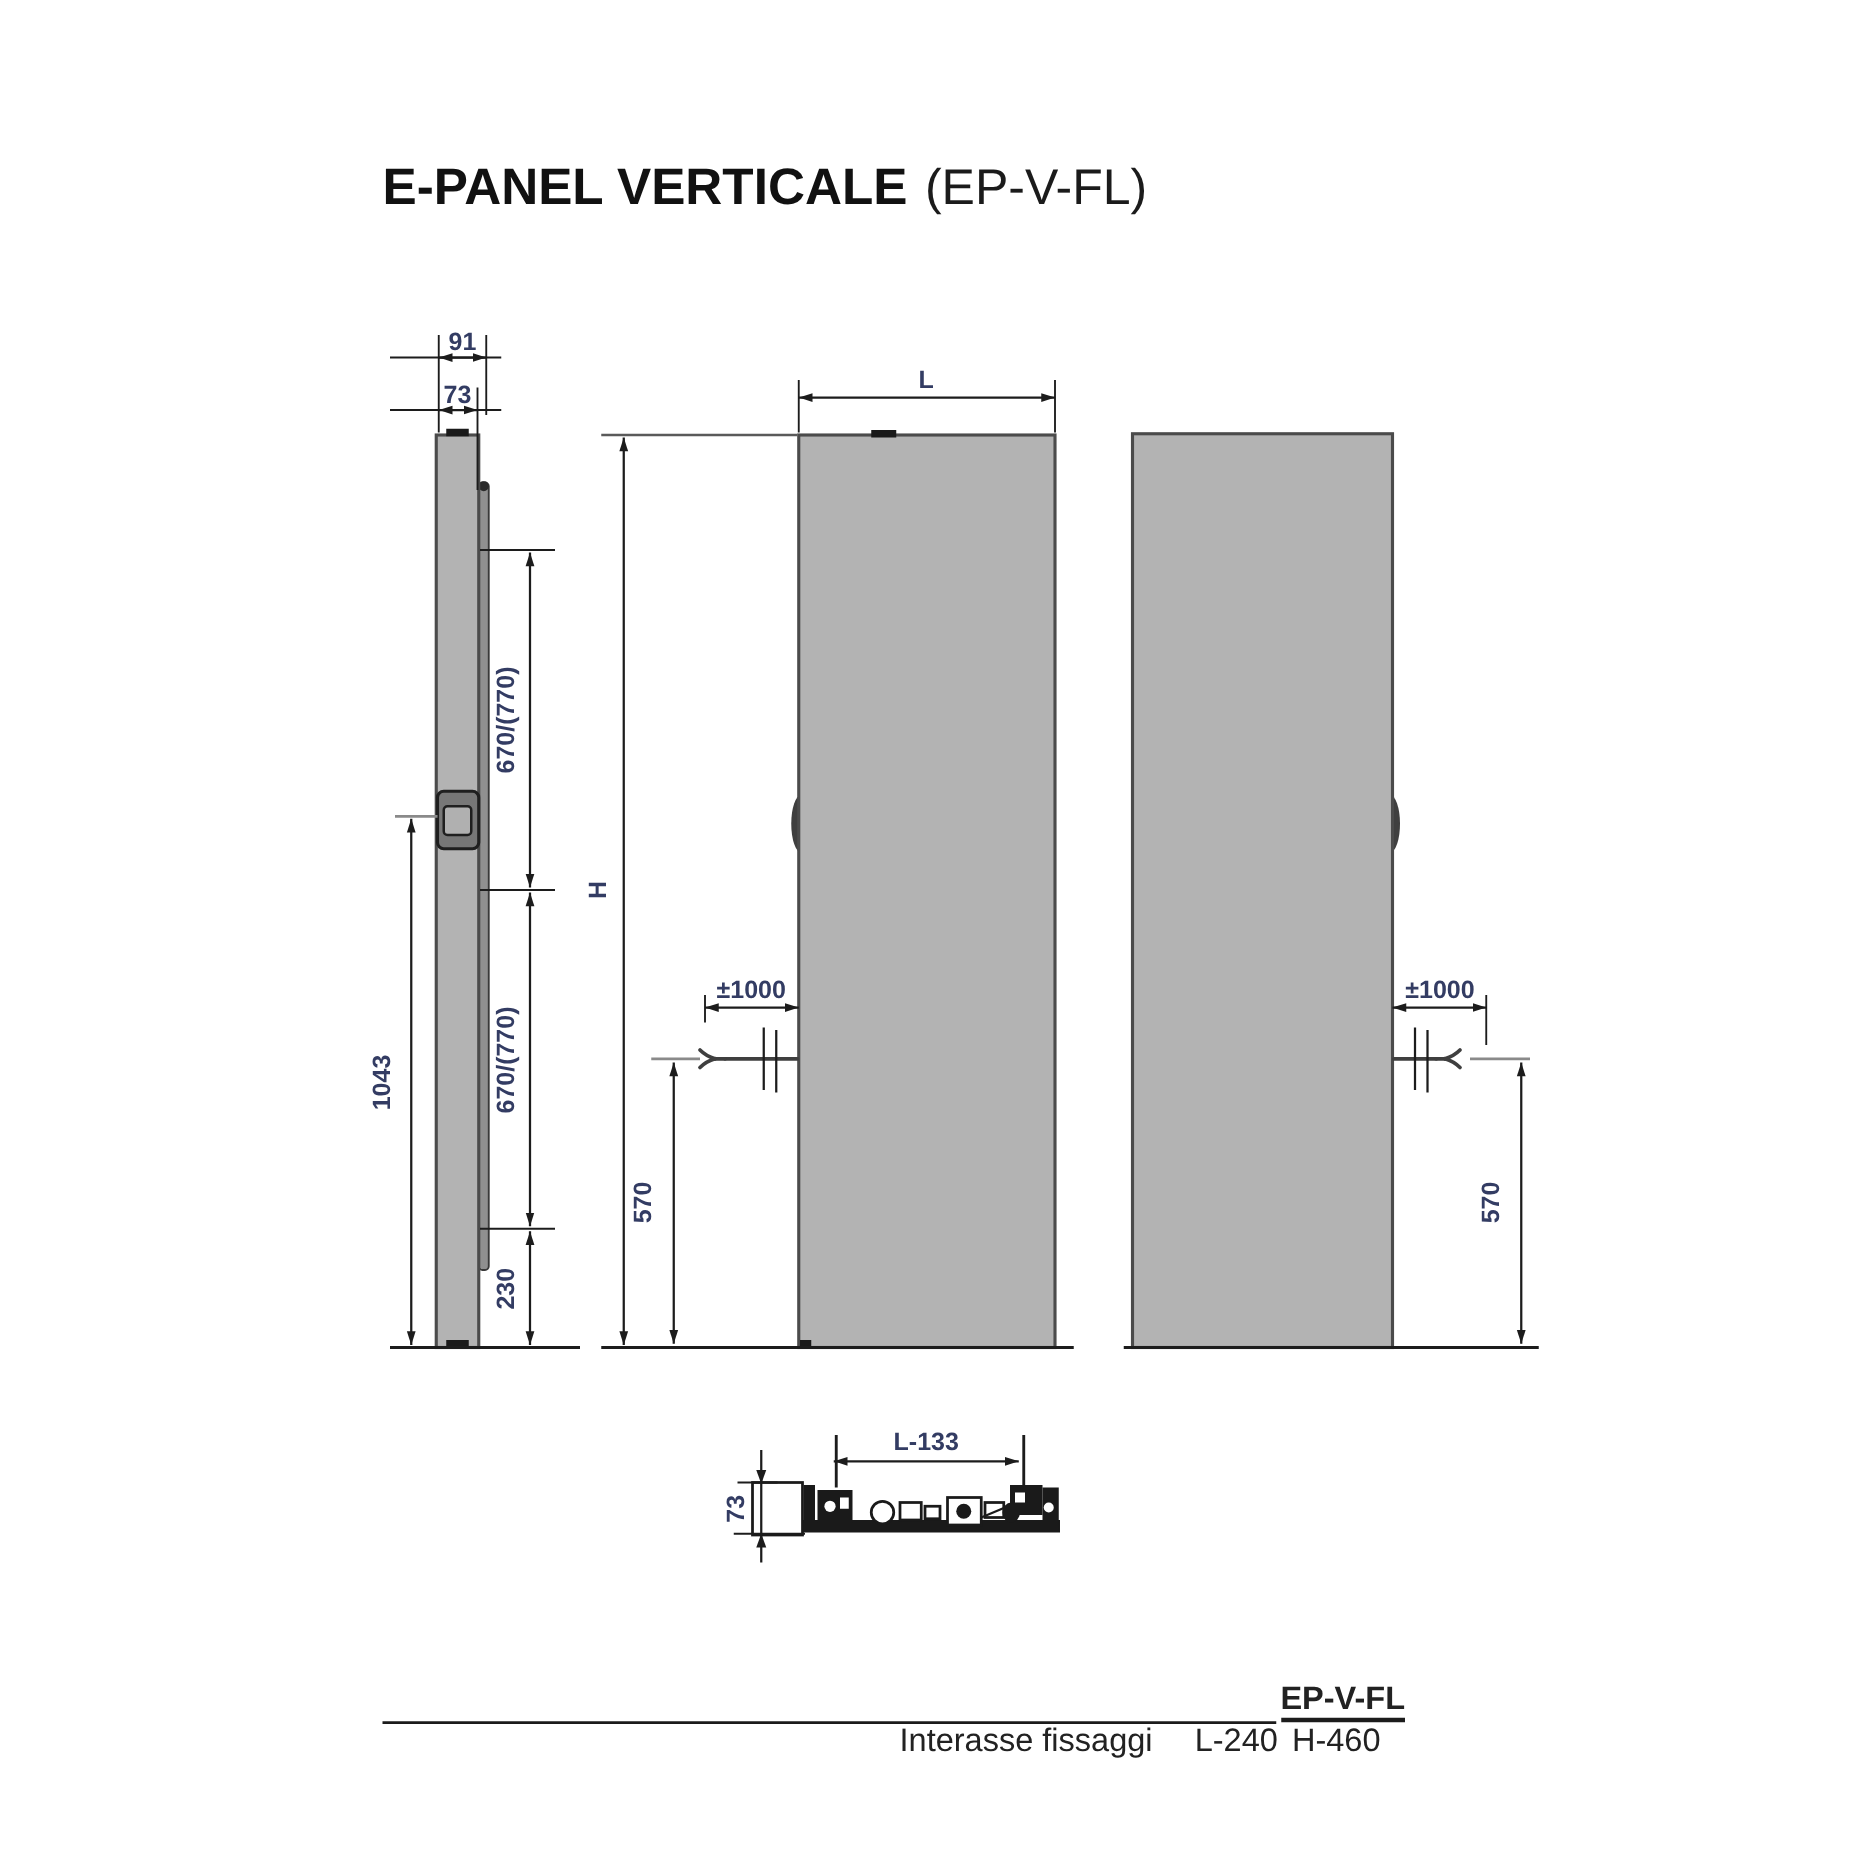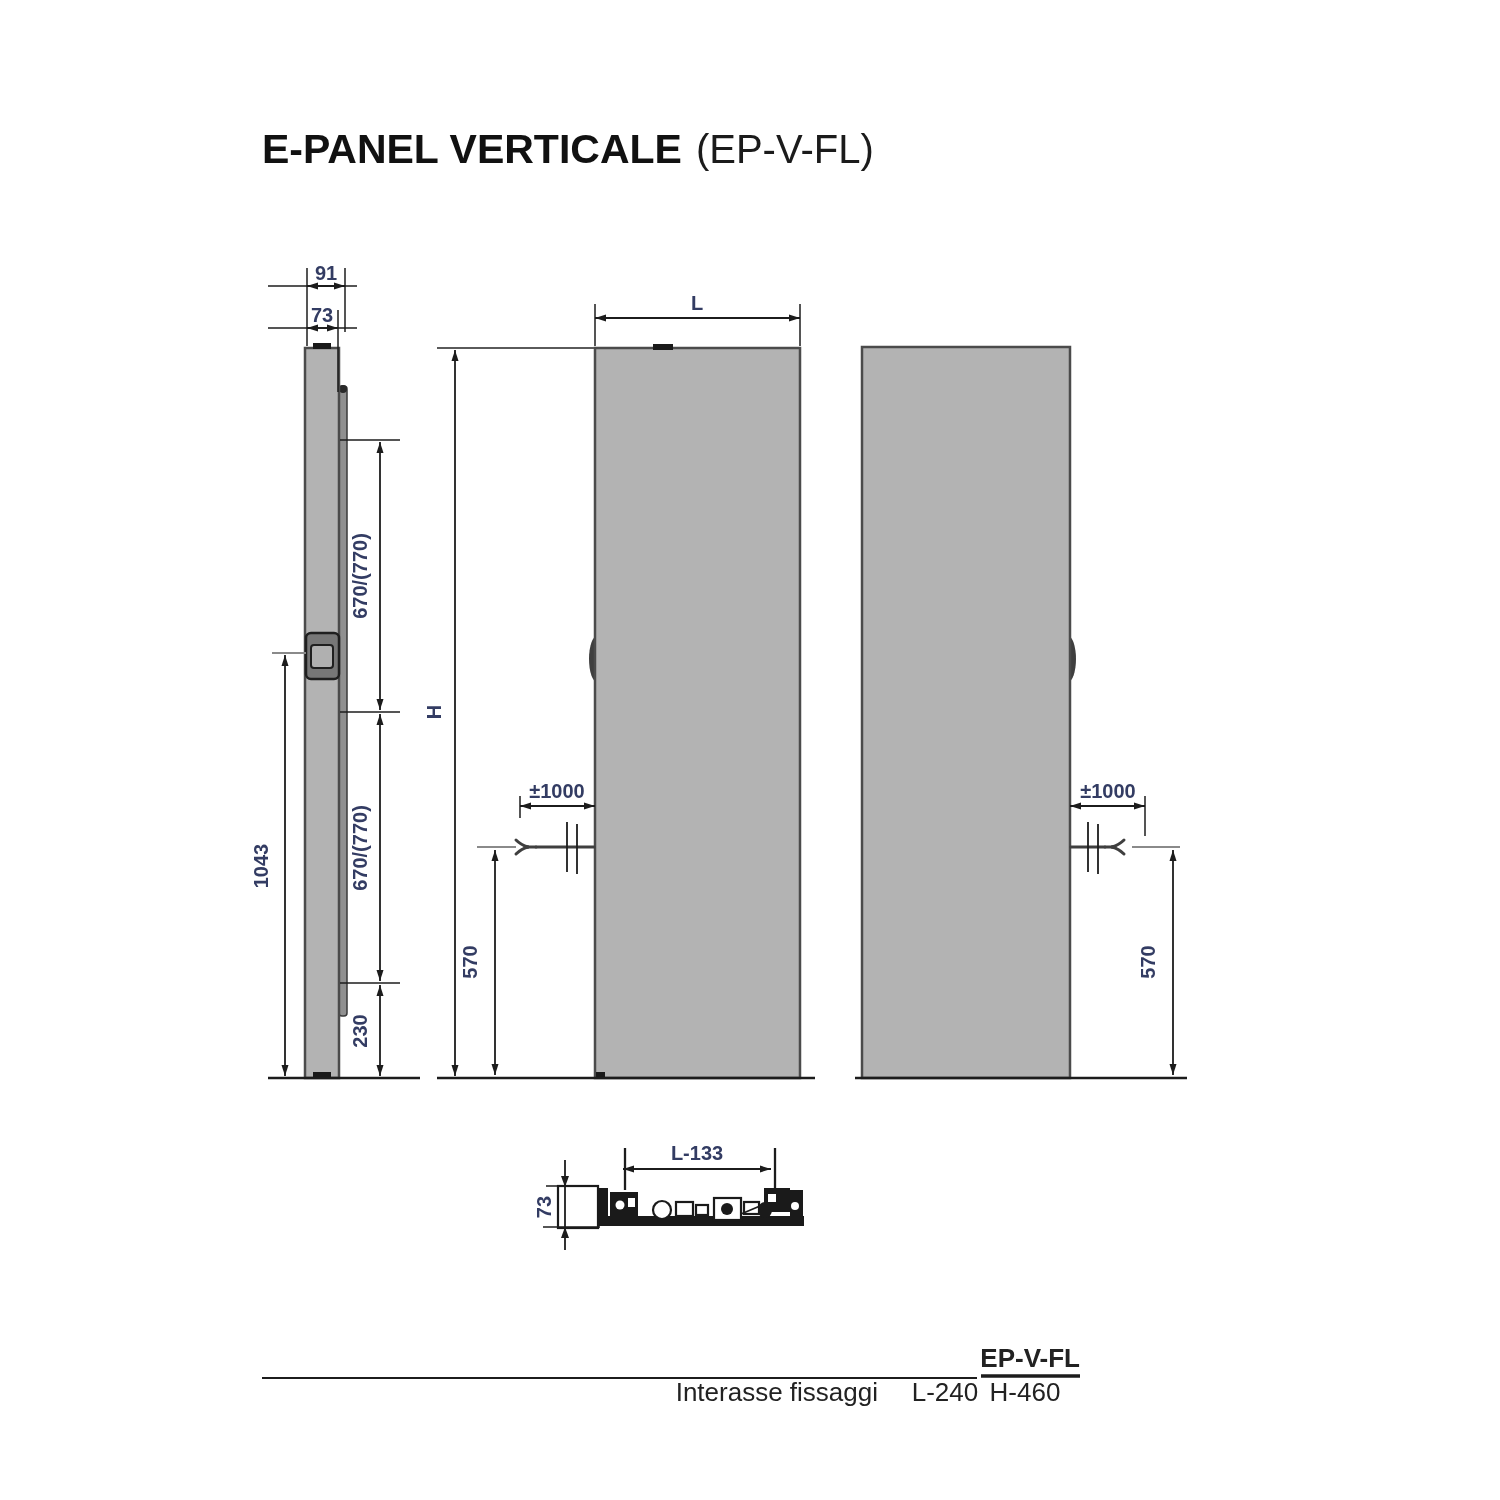--- a/index.html
+++ b/index.html
@@ -1,16 +1,16 @@
 <!DOCTYPE html>
 <html><head>
 <meta charset="utf-8">
 <style>
   html,body { margin:0; padding:0; background:#ffffff; }
-  #canvas { width:1197px; height:1500px; background:#ffffff; position:relative; font-family:"Liberation Sans",sans-serif; }
+  #canvas { width:1197px; height:1500px; background:#ffffff; position:relative; font-family:"Liberation Sans",sans-serif;padding-left:44px; }
   svg { display:block; }
   .ln   { stroke:#1c1c1c; stroke-width:1.8; fill:none; }
   .ext  { stroke:#1c1c1c; stroke-width:1.5; fill:none; }
   .thick{ stroke:#1c1c1c; stroke-width:2.3; fill:none; }
   .ref  { stroke:#8a8a8a; stroke-width:2.2; fill:none; }
   .cable{ stroke:#3f3f3f; stroke-width:3;   fill:none; stroke-linecap:round; }
   .panel{ fill:#b3b3b3; stroke:#4b4b4b; stroke-width:2.5; }
   .blk  { fill:#1a1a1a; stroke:none; }
   .wpart{ fill:#ffffff; stroke:#1a1a1a; stroke-width:2.2; }
   .dimtxt { font-family:"Liberation Sans",sans-serif; font-size:20px; font-weight:bold; fill:#333c63; }

